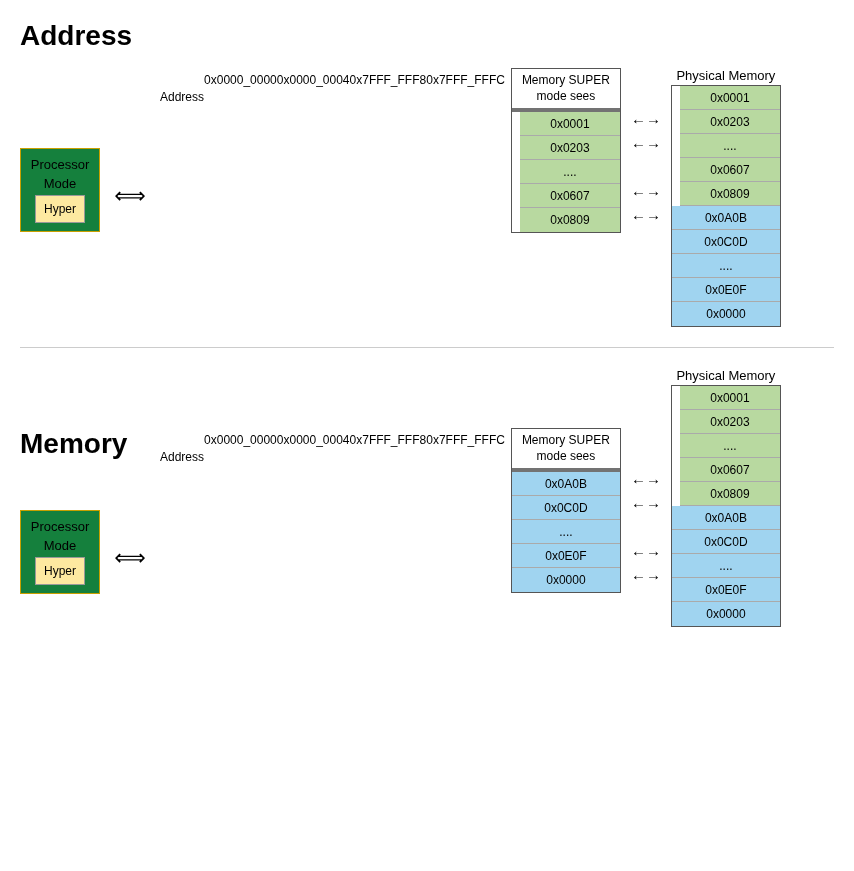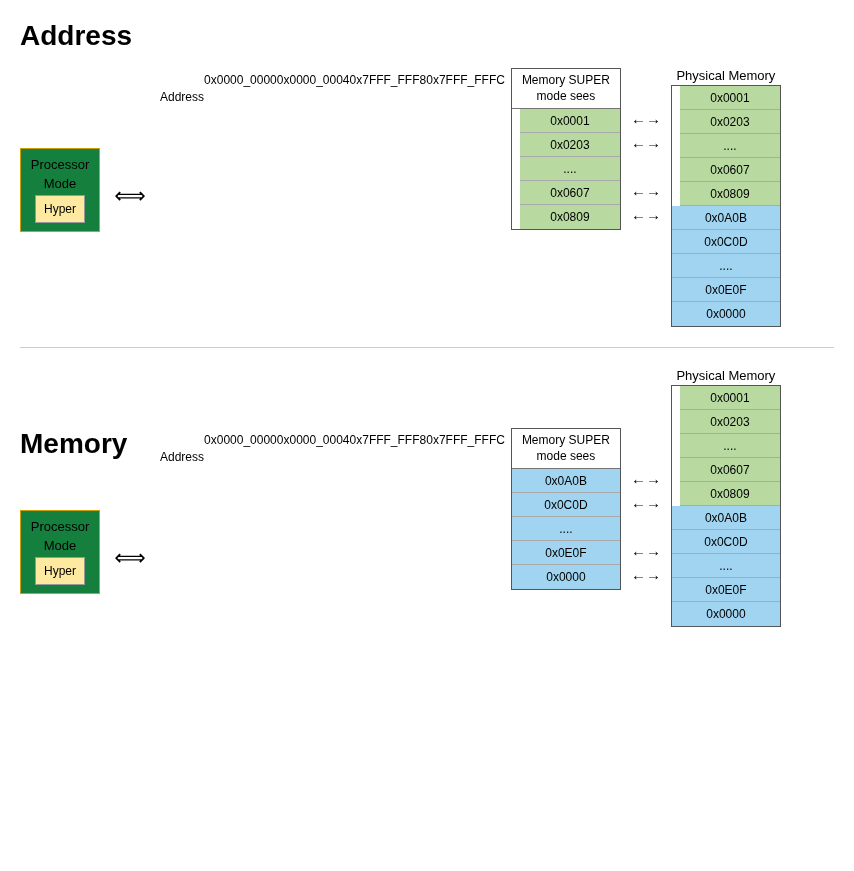--- a/index.html
+++ b/index.html
@@ -56,21 +56,21 @@
       flex-direction: column;
       border: 1.5px solid #555;
       min-width: 110px;
     }
 
     .memory-header {
       text-align: center;
       font-size: 12px;
       padding: 4px 6px;
       background: #fff;
-      border-bottom: 1px solid #737373;
+      border-bottom: 4px solid #737373;
       line-height: 1.3;
     }
 
     .memory-cell {
       text-align: center;
       padding: 3px 6px;
       font-size: 12px;
       border-bottom: 1px solid #aaa;
       height: 24px;
       display: flex;

